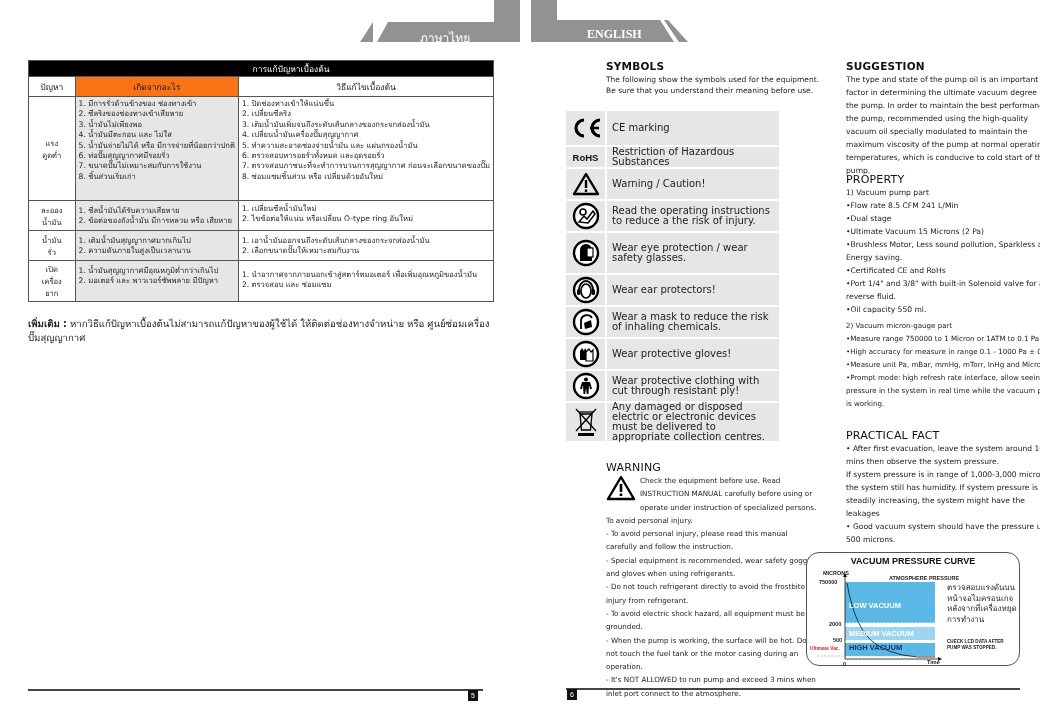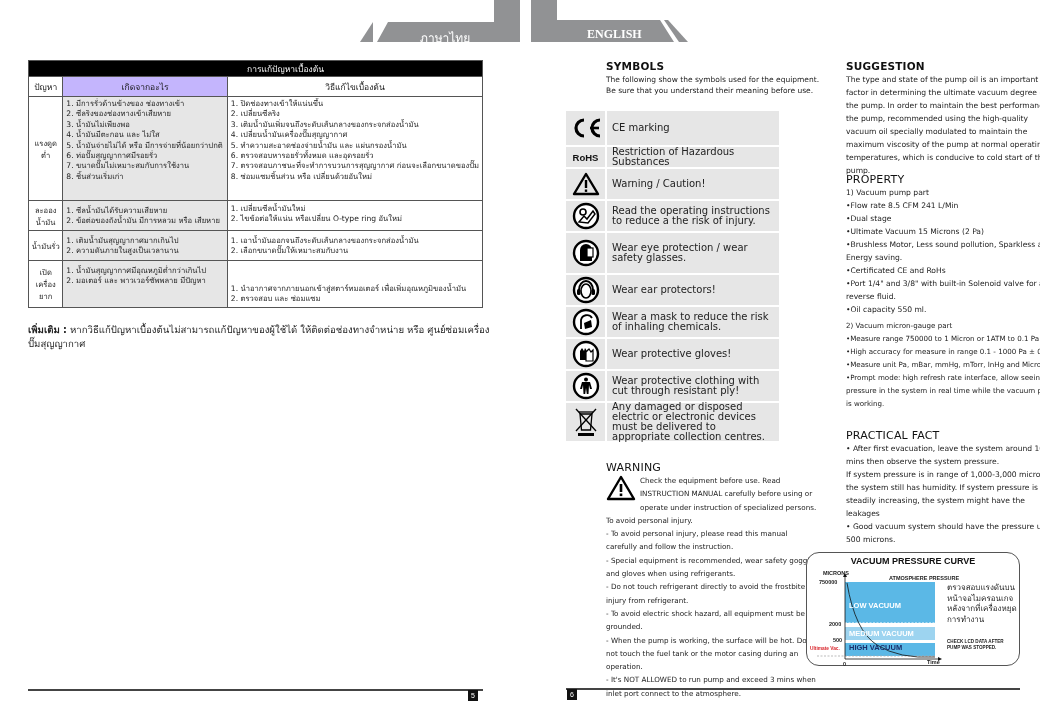--- a/index.html
+++ b/index.html
@@ -9,22 +9,22 @@
   
   .tabs { position: absolute; left: 0; top: 0; width: 1040px; height: 44px; }
   .tab-label { position: absolute; color: #fff; font-size: 12px; font-family: Liberation Serif, serif; }
 
   
   .left-page { position: absolute; left: 28px; top: 60px; width: 455px; }
   table.trouble { width: 455px; border-collapse: collapse; font-size: 7.6px; font-family: "DejaVu Sans", sans-serif; }
   table.trouble th, table.trouble td { border: 1px solid #555; }
   .t-title { background: #000; color: #fff; text-align: center; font-weight: normal; font-size: 8.5px; height: 16px; padding-left: 60px; }
   .t-head th { font-weight: normal; font-size: 8.5px; height: 20px; background: #fff; color: #111; }
-  .t-head th.mid { background: #c4b5fd; }
-  td.problem { width: 47px; text-align: center; font-size: 7.6px; padding: 2px 1px; vertical-align: middle; }
+  .t-head th.mid { background: #f97316; }
+  td.problem { width: 47px; text-align: center; font-size: 7.6px; padding: 2px 12px; vertical-align: middle; }
   td.cause { width: 166px; background: #e6e6e6; padding: 2px 3px; vertical-align: top; line-height: 10.4px; white-space: nowrap; overflow: hidden; }
   td.fix { padding: 2px 3px; vertical-align: top; line-height: 10.4px; white-space: nowrap; overflow: hidden; }
   .line { display: block; }
   .note { margin-top: 15px; font-size: 9.6px; line-height: 14px; width: 470px; }
   .note b { font-weight: bold; }
 
   
   .col { position: absolute; font-family: "DejaVu Sans", sans-serif; margin-left: 40px; }
   .h-sec { font-size: 10.5px; font-weight: bold; letter-spacing: 0.2px; color: #111; }
   .h-sec.light { font-weight: normal; font-size: 11px; }
@@ -117,21 +117,21 @@
         <span class="line">1. เอาน้ำมันออกจนถึงระดับเส้นกลางของกระจกส่องน้ำมัน</span>
         <span class="line">2. เลือกขนาดปั๊มให้เหมาะสมกับงาน</span>
       </td>
     </tr>
     <tr style="height:30px">
       <td class="problem">เปิดเครื่องยาก</td>
       <td class="cause" style="padding-top:5px">
         <span class="line">1. น้ำมันสุญญากาศมีอุณหภูมิต่ำกว่าเกินไป</span>
         <span class="line">2. มอเตอร์ และ พาวเวอร์ซัพพลาย มีปัญหา</span>
       </td>
-      <td class="fix" style="padding-top:23px">
+      <td class="fix" style="padding-top:9px">
         <span class="line">1. นำอากาศจากภายนอกเข้าสู่สตาร์ทมอเตอร์ เพื่อเพิ่มอุณหภูมิของน้ำมัน</span>
         <span class="line">2. ตรวจสอบ และ ซ่อมแซม</span>
       </td>
     </tr>
   </tbody>
     </table>
   <p class="note">
     <b>เพิ่มเติม :</b>
     <span>หากวิธีแก้ปัญหาเบื้องต้นไม่สามารถแก้ปัญหาของผู้ใช้ได้ ให้ติดต่อช่องทางจำหน่าย หรือ ศูนย์ซ่อมเครื่องปั๊มสุญญากาศ</span>
   </p>

